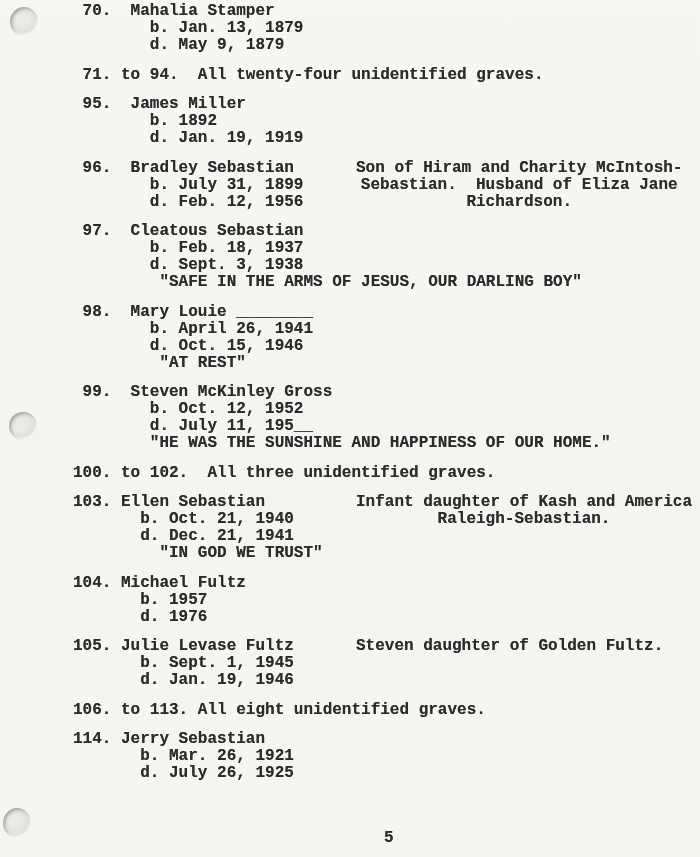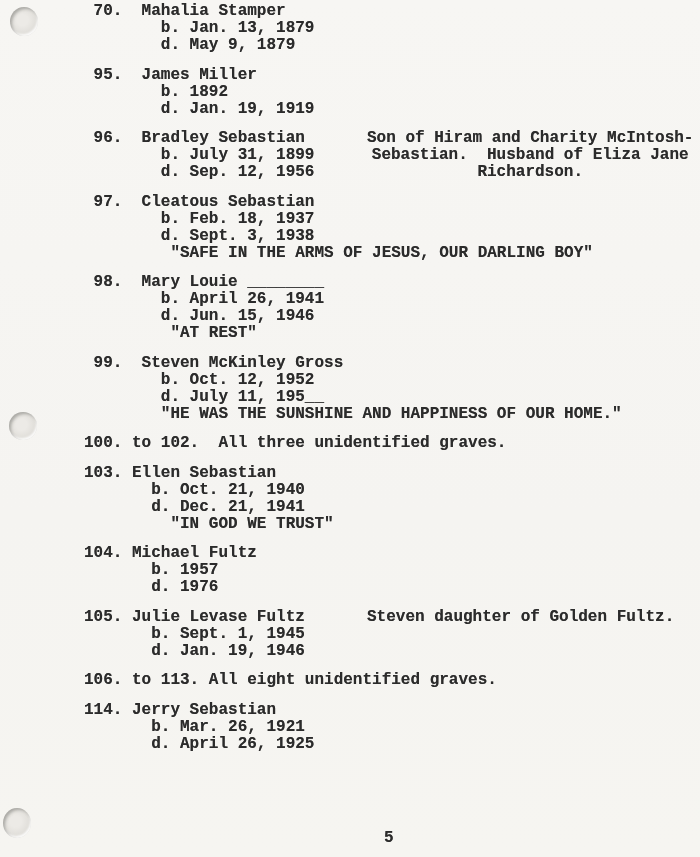--- a/index.html
+++ b/index.html
@@ -23,21 +23,21 @@
     background: radial-gradient(circle at 45% 45%, #eceae6 25%, #dfddd8 65%, #d2d0ca 100%);
     box-shadow: inset 2px 2px 3px rgba(105,105,100,0.45),
                 inset -1px -2px 2px rgba(255,255,255,0.85);
   }
   .hole-1 { left: 10px; top: 7px; }
   .hole-2 { left: 9px;  top: 412px; height: 28px; }
   .hole-3 { left: 3px;  top: 808px; height: 30px; }
 
   .entries {
     position: absolute;
-    left: 84px; top: 3px; right: 0;
+    left: 73px; top: 3px; right: 0;
   }
   .entry {
     position: relative;
     margin: 0 0 12.5px 0;
   }
   pre {
     margin: 0;
     font-family: "Liberation Mono", monospace;
     font-weight: bold;
     font-size: 16px;
@@ -71,74 +71,79 @@
   <div class="hole hole-2"></div>
   <div class="hole hole-3"></div>
 
   <div id="entries" class="entries">
       <div class="entry">
         <pre class="entry-lines"> 70.  Mahalia Stamper
         b. Jan. 13, 1879
         d. May 9, 1879</pre>
       </div>
       <div class="entry">
+        <pre class="entry-lines"> 71. to 94.  All twenty-four unidentified graves.</pre>
+      </div>
+      <div class="entry">
         <pre class="entry-lines"> 95.  James Miller
         b. 1892
         d. Jan. 19, 1919</pre>
       </div>
       <div class="entry">
         <pre class="entry-lines"> 96.  Bradley Sebastian
         b. July 31, 1899
-        d. Sep. 12, 1956</pre>
+        d. Feb. 12, 1956</pre>
         <pre class="entry-note">Son of Hiram and Charity McIntosh-
 Sebastian.  Husband of Eliza Jane
 Richardson.</pre>
       </div>
       <div class="entry">
         <pre class="entry-lines"> 97.  Cleatous Sebastian
         b. Feb. 18, 1937
         d. Sept. 3, 1938
          "SAFE IN THE ARMS OF JESUS, OUR DARLING BOY"</pre>
       </div>
       <div class="entry">
         <pre class="entry-lines"> 98.  Mary Louie ________
         b. April 26, 1941
-        d. Jun. 15, 1946
+        d. Oct. 15, 1946
          "AT REST"</pre>
       </div>
       <div class="entry">
         <pre class="entry-lines"> 99.  Steven McKinley Gross
         b. Oct. 12, 1952
         d. July 11, 195__
         "HE WAS THE SUNSHINE AND HAPPINESS OF OUR HOME."</pre>
       </div>
       <div class="entry">
         <pre class="entry-lines">100. to 102.  All three unidentified graves.</pre>
       </div>
       <div class="entry">
         <pre class="entry-lines">103. Ellen Sebastian
        b. Oct. 21, 1940
        d. Dec. 21, 1941
          "IN GOD WE TRUST"</pre>
+        <pre class="entry-note">Infant daughter of Kash and America
+Raleigh-Sebastian.</pre>
       </div>
       <div class="entry">
         <pre class="entry-lines">104. Michael Fultz
        b. 1957
        d. 1976</pre>
       </div>
       <div class="entry">
         <pre class="entry-lines">105. Julie Levase Fultz
        b. Sept. 1, 1945
        d. Jan. 19, 1946</pre>
         <pre class="entry-note">Steven daughter of Golden Fultz.</pre>
       </div>
       <div class="entry">
         <pre class="entry-lines">106. to 113. All eight unidentified graves.</pre>
       </div>
       <div class="entry">
         <pre class="entry-lines">114. Jerry Sebastian
        b. Mar. 26, 1921
-       d. April 26, 1925</pre>
+       d. July 26, 1925</pre>
       </div>
     </div>
 
   <div class="footer">5</div>
 </div>
 
 </body></html>

